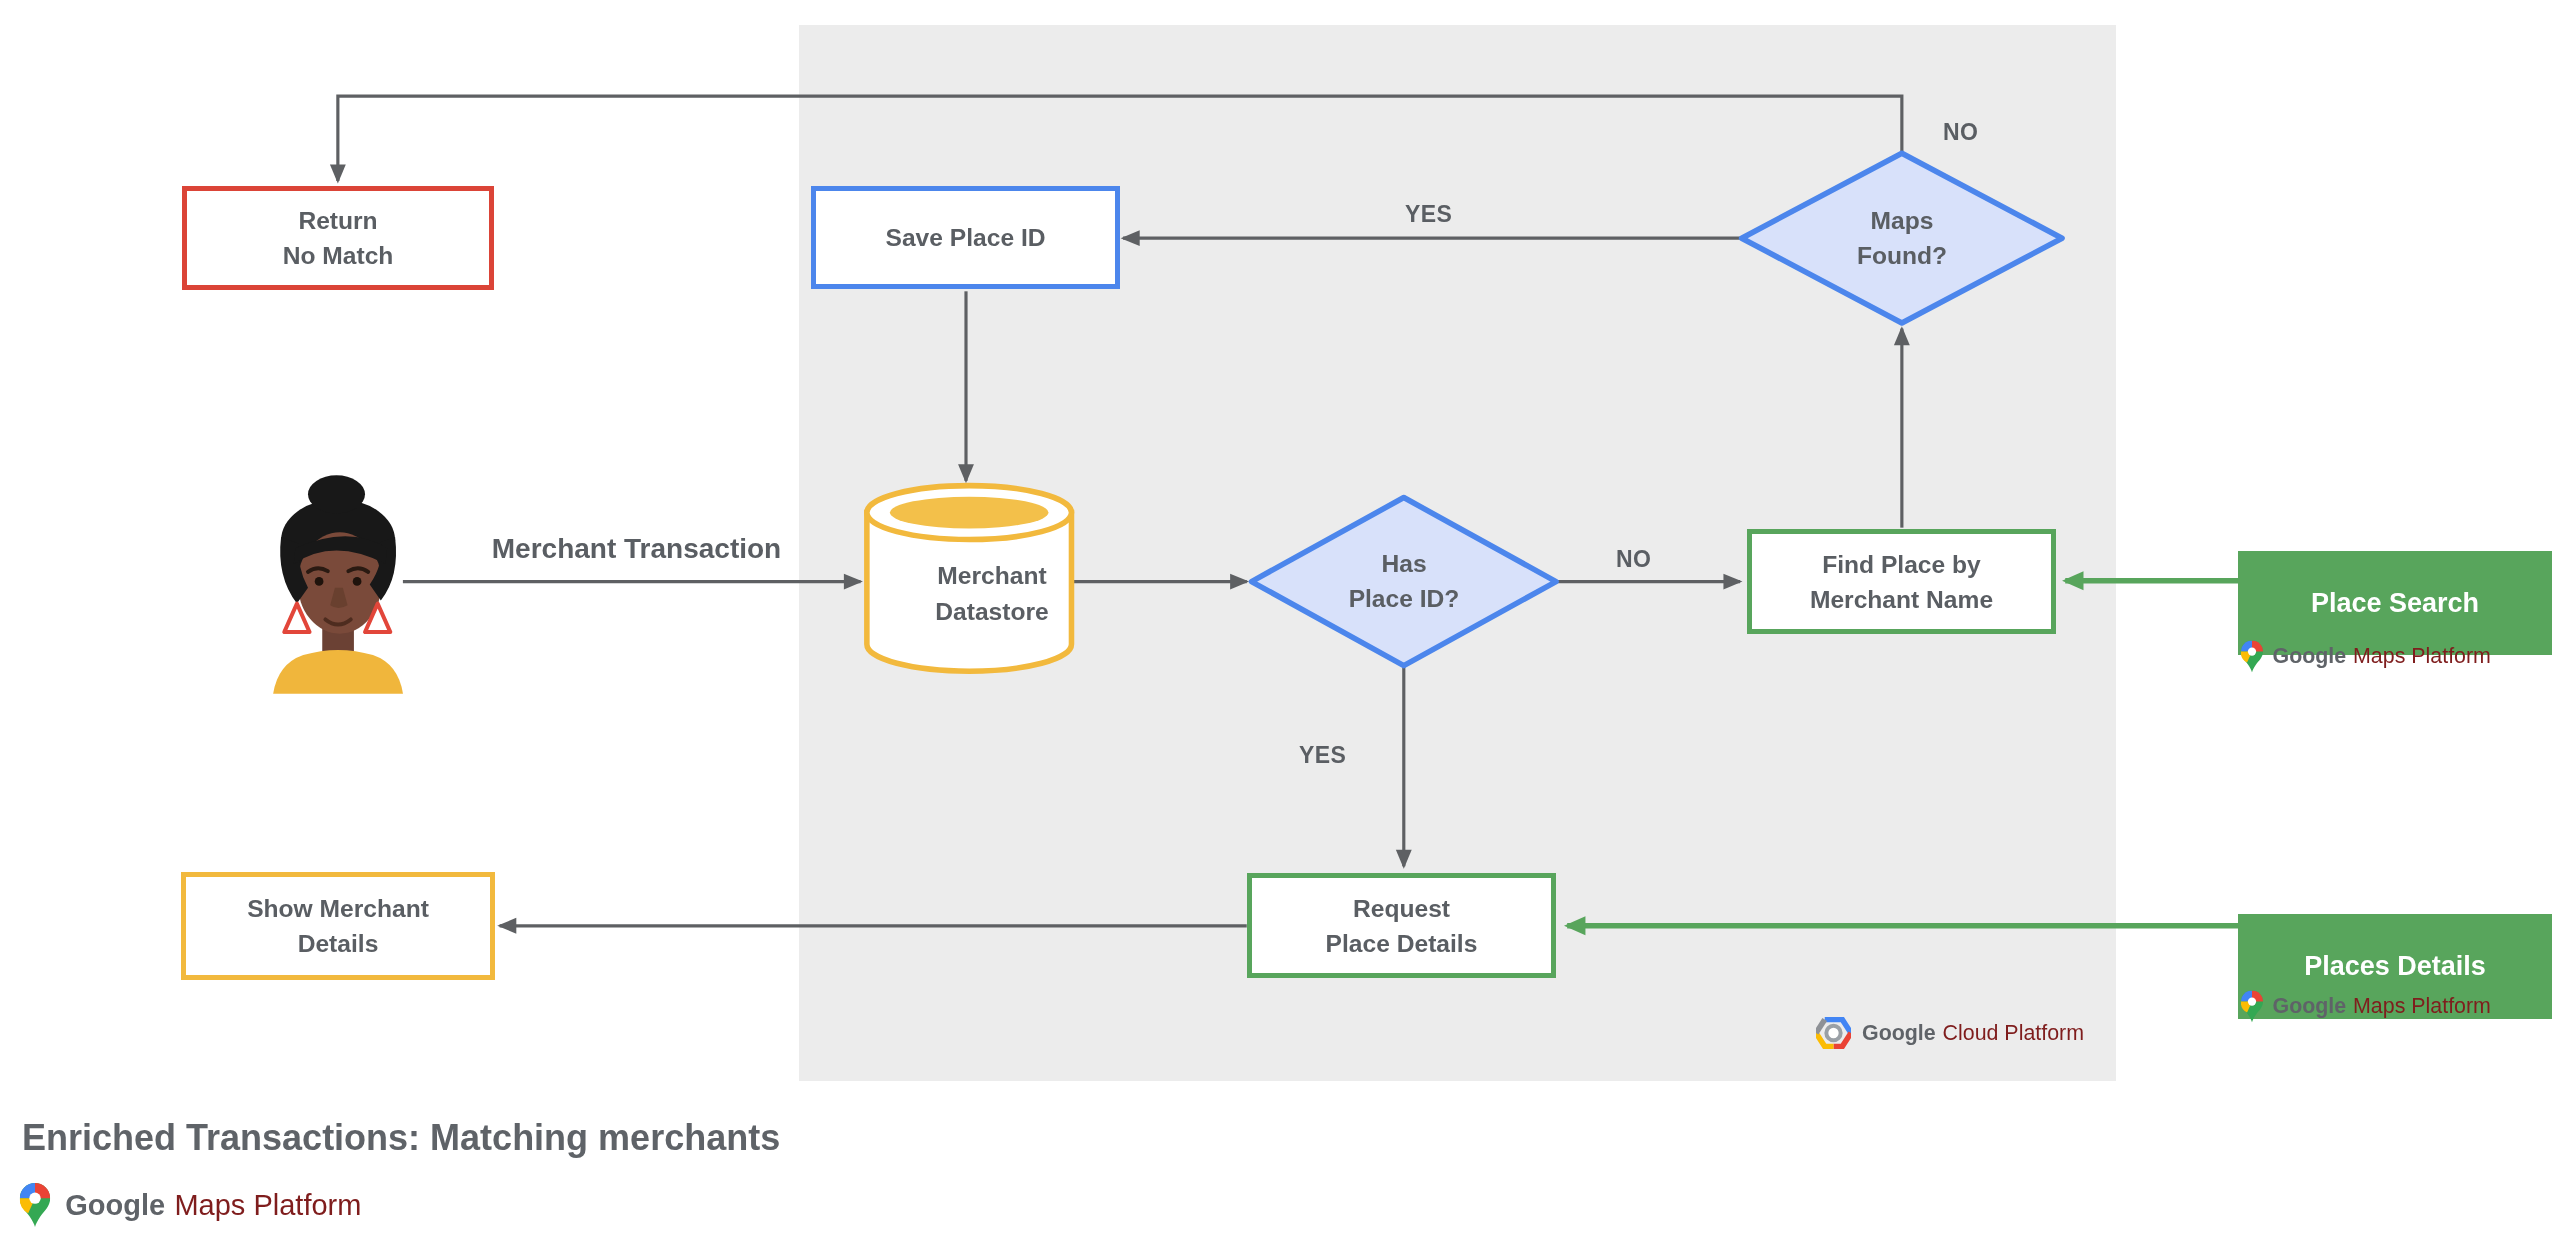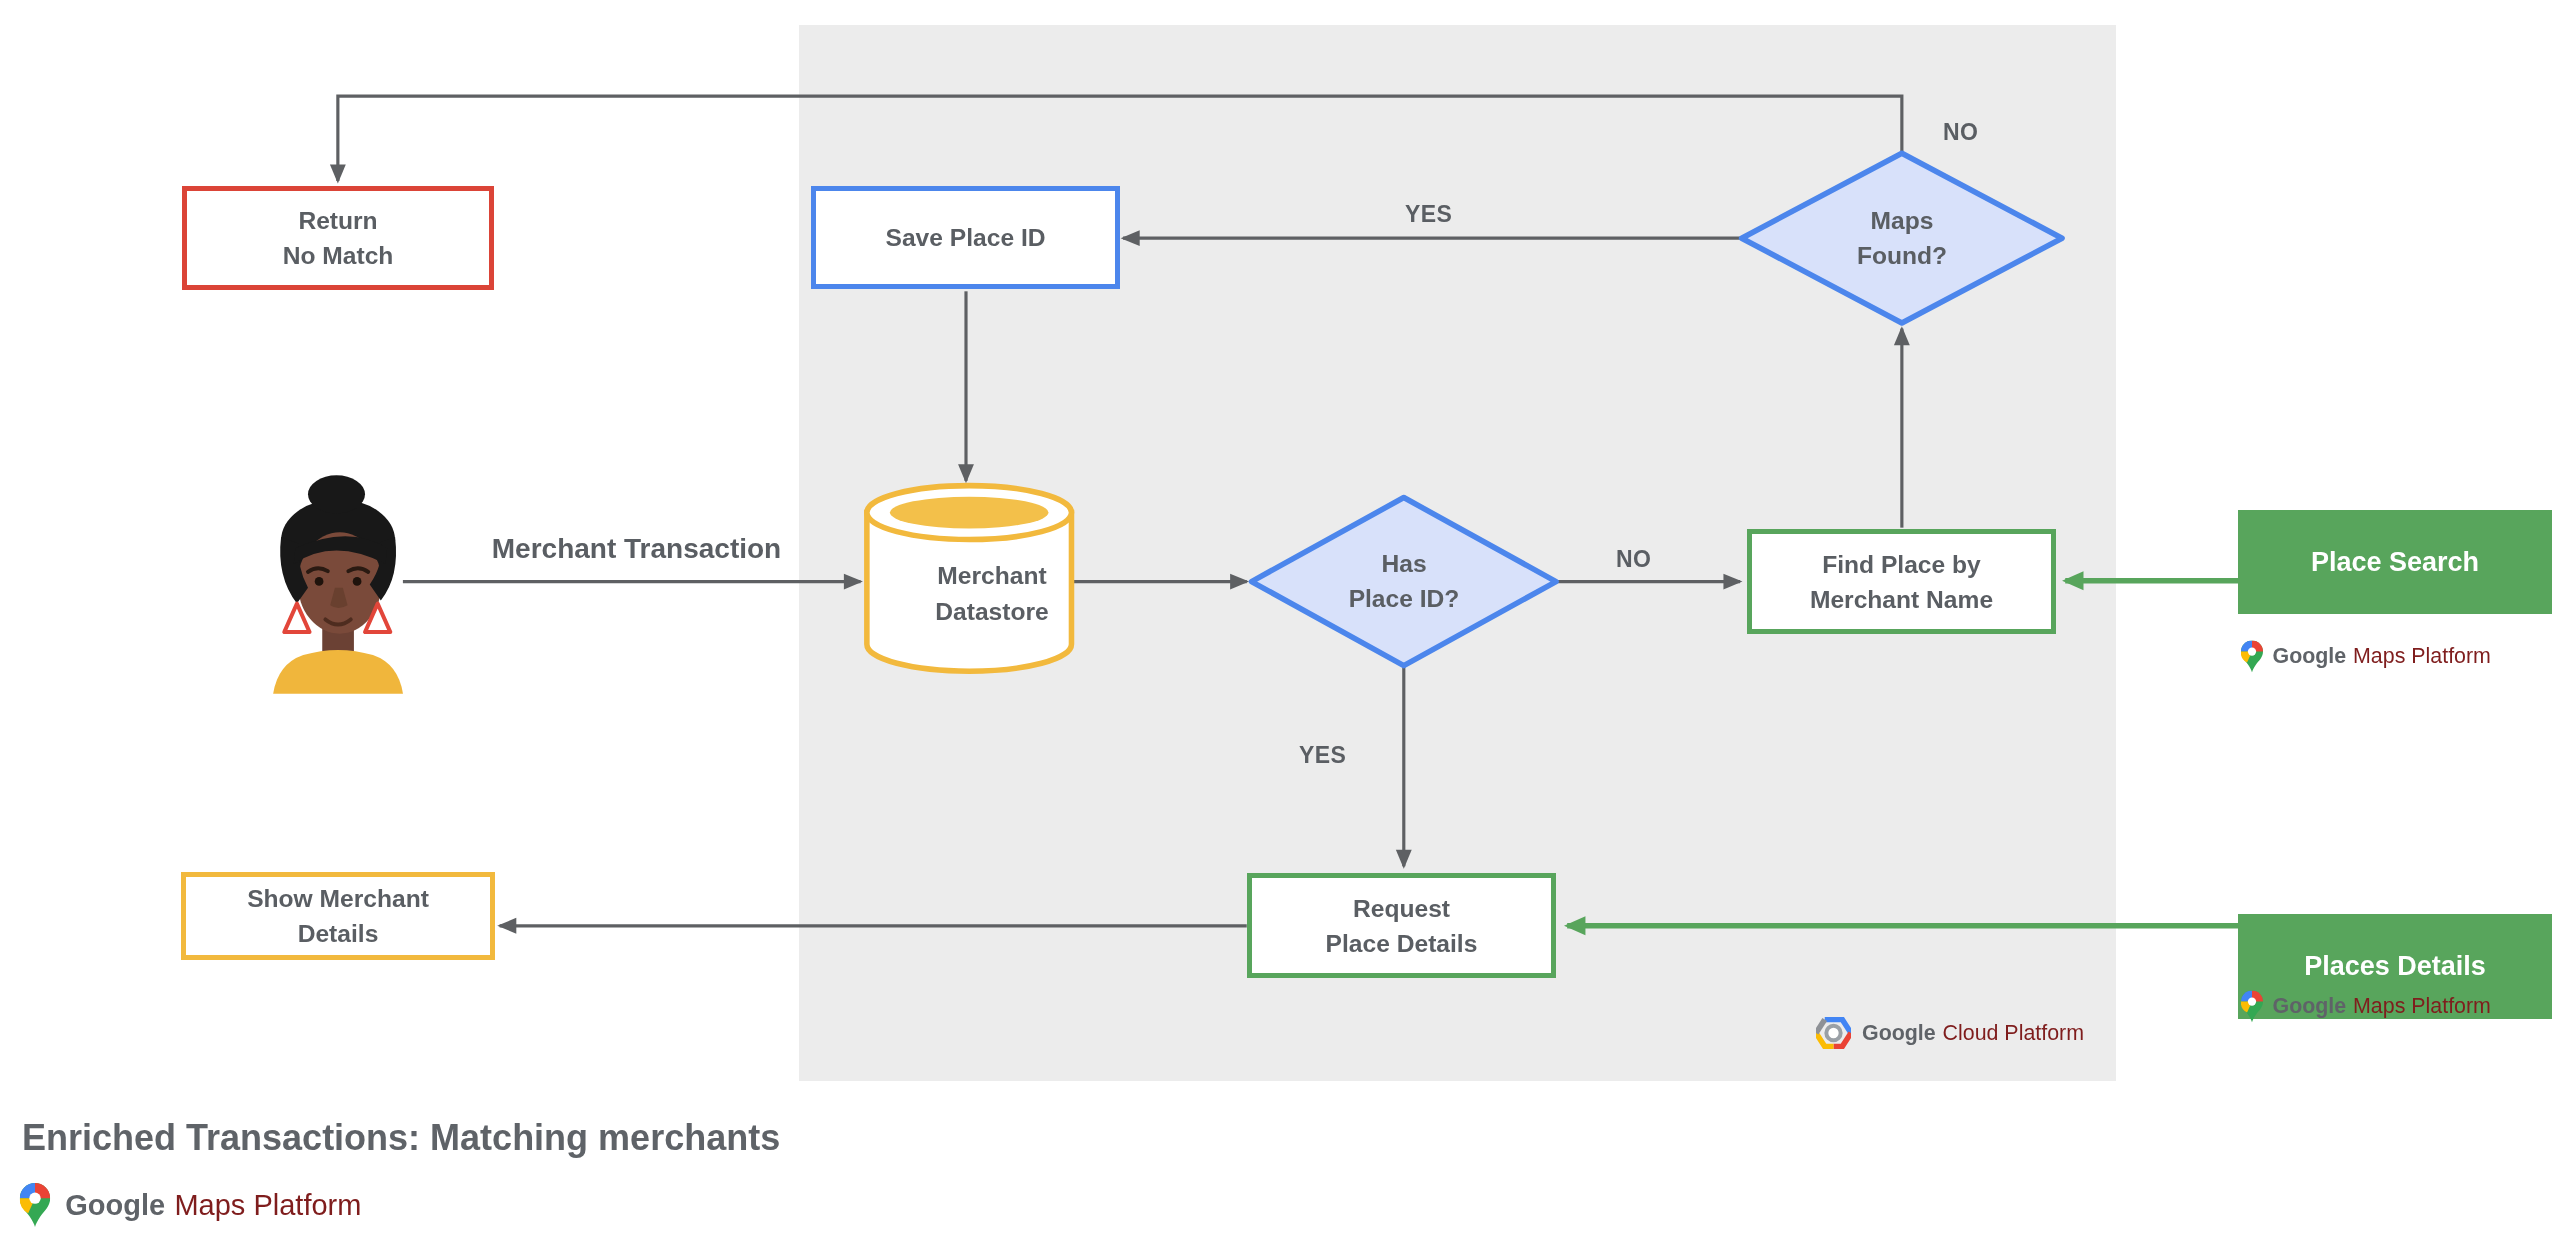--- a/index.html
+++ b/index.html
@@ -132,26 +132,26 @@
   <div class="node green" style="left:1747px;top:529px;width:309px;height:105px;">
     <span>Find Place by</span>
     <span>Merchant Name</span>
   </div>
 
   <div class="node green" style="left:1247px;top:873px;width:309px;height:105px;">
     <span>Request</span>
     <span>Place Details</span>
   </div>
 
-  <div class="node yellow" style="left:181px;top:872px;width:314px;height:88px;">
+  <div class="node yellow" style="left:181px;top:872px;width:314px;height:108px;">
     <span>Show Merchant</span>
     <span>Details</span>
   </div>
 
-  <div class="node fill-green" style="left:2238px;top:510px;width:314px;height:104px;text-align:right;">
+  <div class="node fill-green" style="left:2238px;top:551px;width:314px;height:104px;text-align:right;">
     <span>Place Search</span>
   </div>
 
   <div class="node fill-green" style="left:2238px;top:914px;width:314px;height:105px;">
     <span>Places Details</span>
   </div>
 
   <div class="free-label dia-label" style="left:1902px;top:203px;">
     <span>Maps</span>
     <span>Found?</span>

